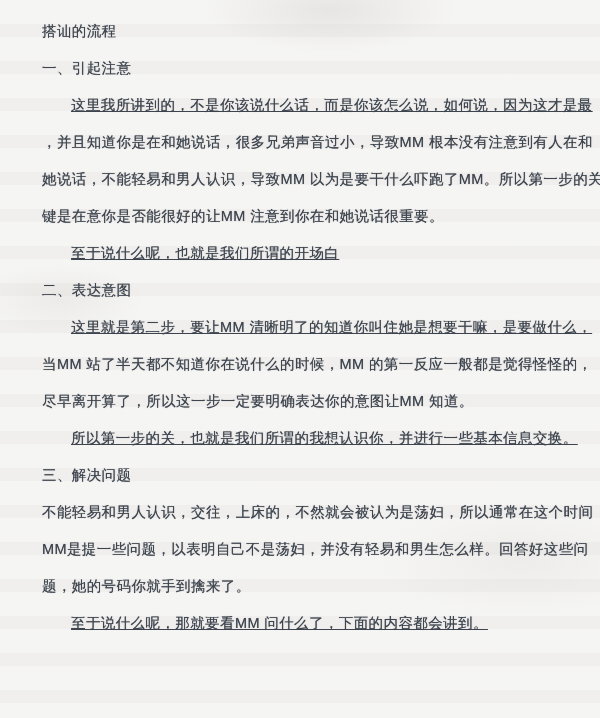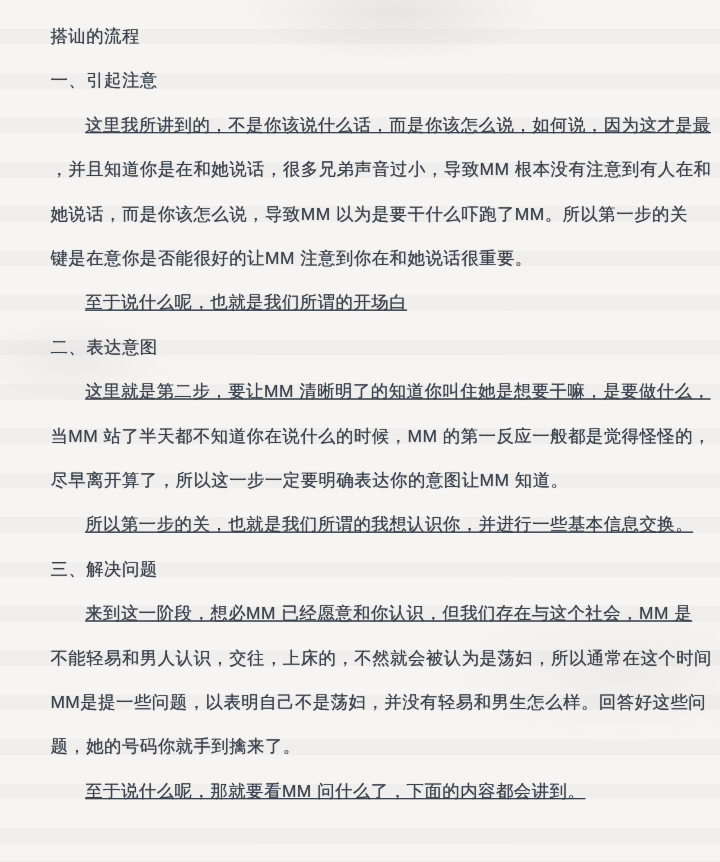--- a/index.html
+++ b/index.html
@@ -48,28 +48,27 @@
 </style>
 </head>
 <body>
 
 <div class="page">
   <div class="textblock">
     <div class="line">搭讪的流程</div>
     <div class="line">一、引起注意</div>
     <div class="line indent">这里我所讲到的，不是你该说什么话，而是你该怎么说，如何说，因为这才是最</div>
     <div class="line">，并且知道你是在和她说话，很多兄弟声音过小，导致MM 根本没有注意到有人在和</div>
-    <div class="line">她说话，而是你该怎么说，导致MM 以为是要干什么吓跑了MM。所以第一步的关</div>
+    <div class="line">她说话，不能轻易和男人认识，导致MM 以为是要干什么吓跑了MM。所以第一步的关</div>
     <div class="line">键是在意你是否能很好的让MM 注意到你在和她说话很重要。</div>
     <div class="line indent">至于说什么呢，也就是我们所谓的开场白</div>
     <div class="line">二、表达意图</div>
     <div class="line indent">这里就是第二步，要让MM 清晰明了的知道你叫住她是想要干嘛，是要做什么，</div>
     <div class="line">当MM 站了半天都不知道你在说什么的时候，MM 的第一反应一般都是觉得怪怪的，</div>
     <div class="line">尽早离开算了，所以这一步一定要明确表达你的意图让MM 知道。</div>
     <div class="line indent">所以第一步的关，也就是我们所谓的我想认识你，并进行一些基本信息交换。</div>
     <div class="line">三、解决问题</div>
-    <div class="line indent">来到这一阶段，想必MM 已经愿意和你认识，但我们存在与这个社会，MM 是</div>
     <div class="line">不能轻易和男人认识，交往，上床的，不然就会被认为是荡妇，所以通常在这个时间</div>
     <div class="line">MM是提一些问题，以表明自己不是荡妇，并没有轻易和男生怎么样。回答好这些问</div>
     <div class="line">题，她的号码你就手到擒来了。</div>
     <div class="line indent">至于说什么呢，那就要看MM 问什么了，下面的内容都会讲到。</div>
   </div>
 </div>
 
 </body></html>

